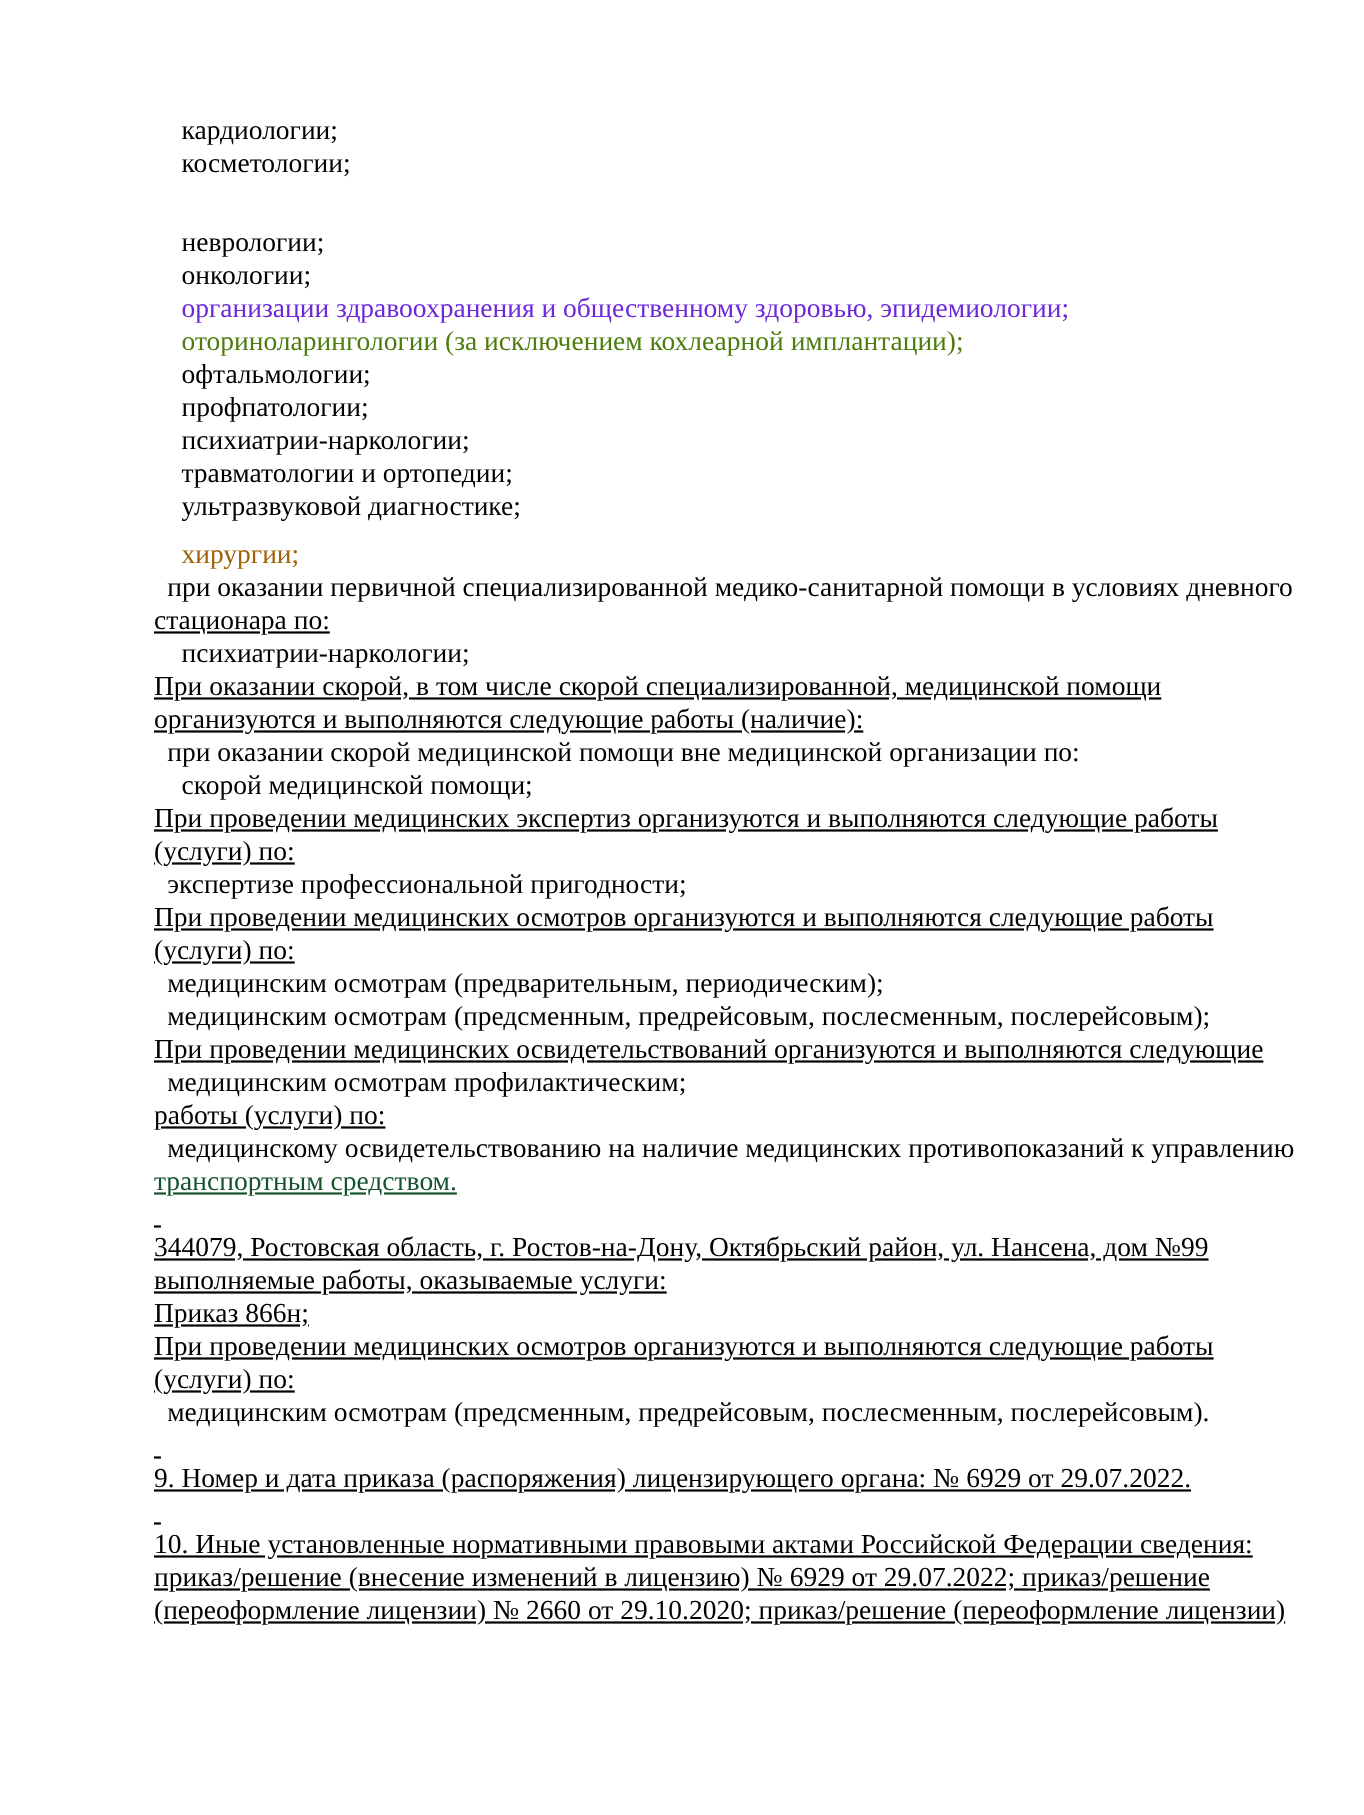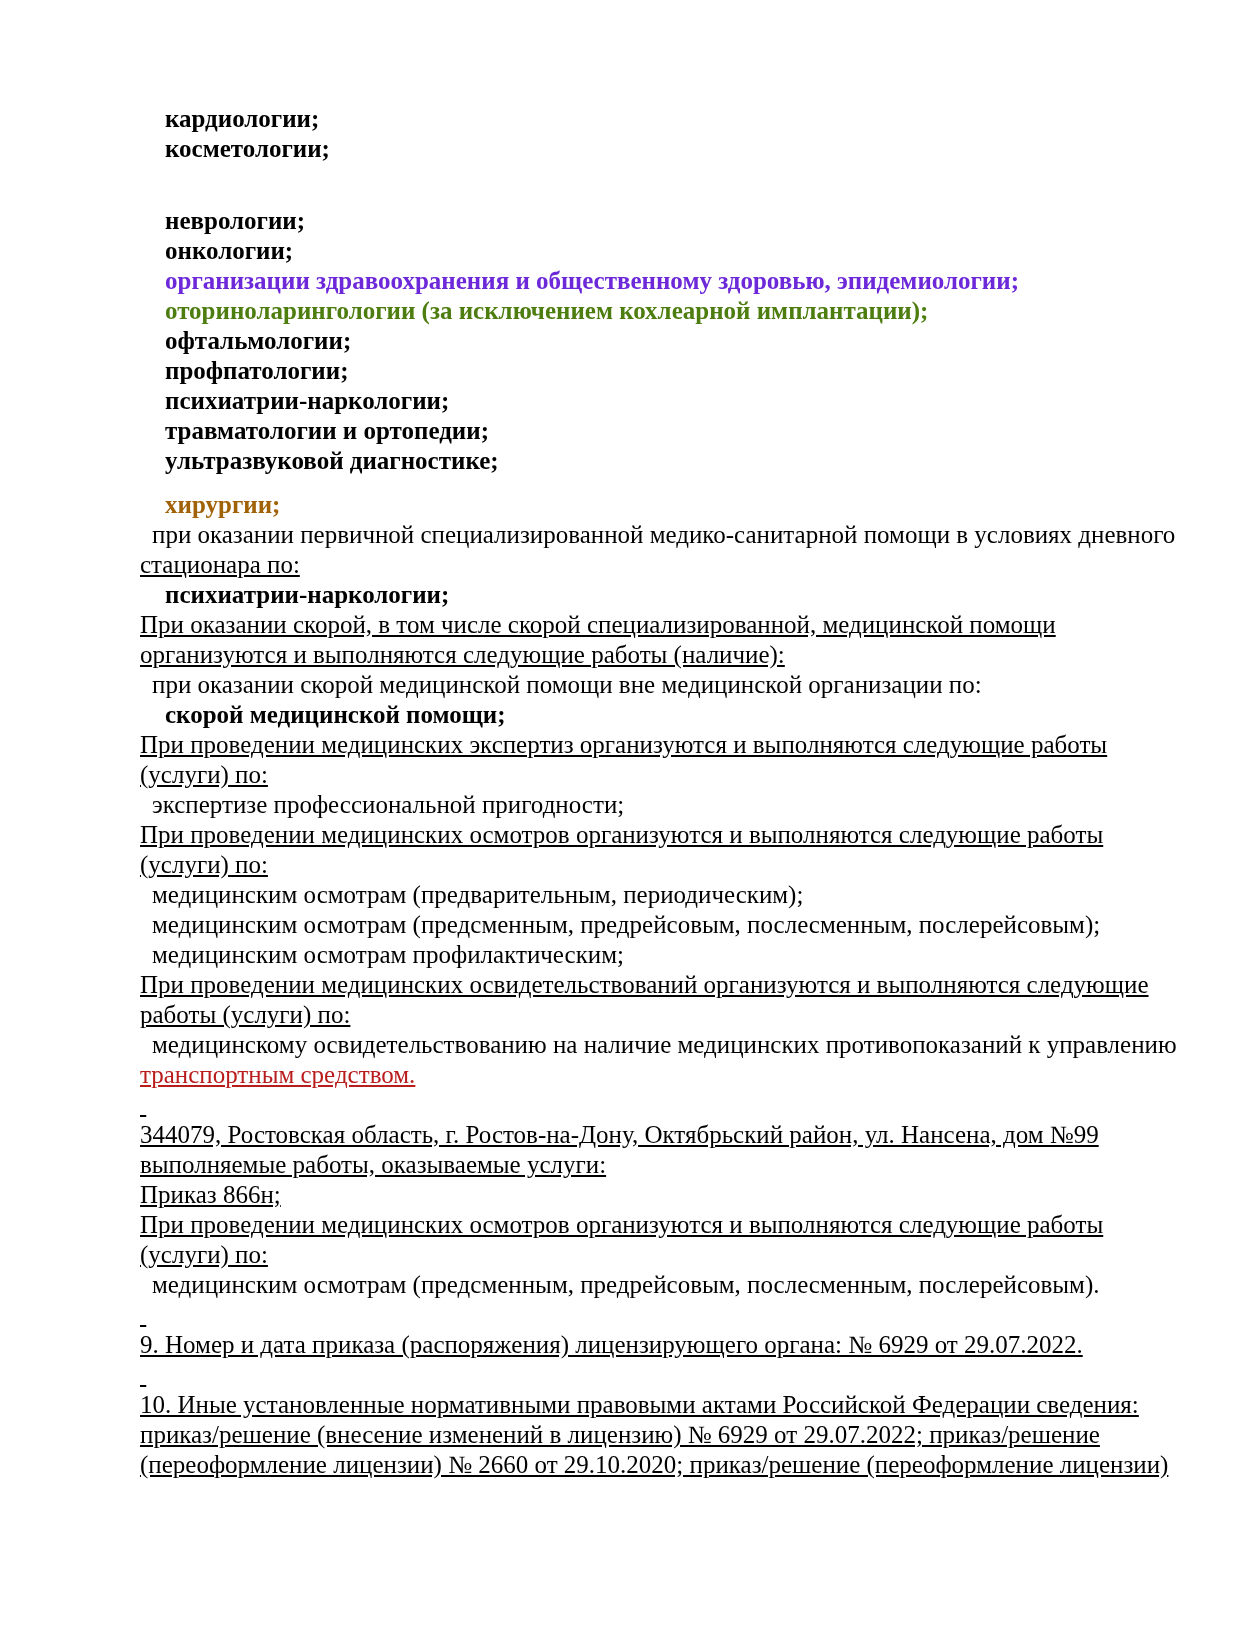--- a/index.html
+++ b/index.html
@@ -22,21 +22,21 @@
   .line {
     font-family: "Liberation Serif", "DejaVu Serif", serif;
     font-size: 25px;
     line-height: 30px;
     color: #000000;
     white-space: pre;
     letter-spacing: 0px;
   }
   .indent-0 { padding-left: 0; text-decoration: underline; }
   .indent-1 { padding-left: 12px; }
-  .indent-2 { padding-left: 25px; font-weight: bold; }
+  .indent-2 { padding-left: 25px; }
   .blank { min-height: 30px; }
 </style>
 </head>
 <body>
 
 <div class="page">
   <div class="doc-body">
       <div class="line indent-2" style="color: rgb(0, 0, 0);">кардиологии;</div>
       <div class="line indent-2" style="color: rgb(0, 0, 0);">косметологии;</div>
       <div class="line indent-2" style="color: rgb(0, 0, 0); margin-top: 42px;">неврологии;</div>
@@ -56,25 +56,25 @@
       <div class="line indent-0" style="color: rgb(0, 0, 0);">организуются и выполняются следующие работы (наличие):</div>
       <div class="line indent-1" style="color: rgb(0, 0, 0);">при оказании скорой медицинской помощи вне медицинской организации по:</div>
       <div class="line indent-2" style="color: rgb(0, 0, 0);">скорой медицинской помощи;</div>
       <div class="line indent-0" style="color: rgb(0, 0, 0);">При проведении медицинских экспертиз организуются и выполняются следующие работы</div>
       <div class="line indent-0" style="color: rgb(0, 0, 0);">(услуги) по:</div>
       <div class="line indent-1" style="color: rgb(0, 0, 0);">экспертизе профессиональной пригодности;</div>
       <div class="line indent-0" style="color: rgb(0, 0, 0);">При проведении медицинских осмотров организуются и выполняются следующие работы</div>
       <div class="line indent-0" style="color: rgb(0, 0, 0);">(услуги) по:</div>
       <div class="line indent-1" style="color: rgb(0, 0, 0);">медицинским осмотрам (предварительным, периодическим);</div>
       <div class="line indent-1" style="color: rgb(0, 0, 0);">медицинским осмотрам (предсменным, предрейсовым, послесменным, послерейсовым);</div>
+      <div class="line indent-0" style="color: rgb(0, 0, 0);">При проведении медицинских освидетельствований организуются и выполняются следующие</div>
       <div class="line indent-1" style="color: rgb(0, 0, 0);">медицинским осмотрам профилактическим;</div>
-      <div class="line indent-0" style="color: rgb(0, 0, 0);">При проведении медицинских освидетельствований организуются и выполняются следующие</div>
       <div class="line indent-0" style="color: rgb(0, 0, 0);">работы (услуги) по:</div>
       <div class="line indent-1" style="color: rgb(0, 0, 0);">медицинскому освидетельствованию на наличие медицинских противопоказаний к управлению</div>
-      <div class="line indent-0" style="color: #b91c1c;">транспортным средством.</div>
+      <div class="line indent-0" style="color: #14532d;">транспортным средством.</div>
       <div class="line indent-0 blank" style="color: rgb(0, 0, 0);">&nbsp;</div>
       <div class="line indent-0" style="color: rgb(0, 0, 0);">344079, Ростовская область, г. Ростов-на-Дону, Октябрьский район, ул. Нансена, дом №99</div>
       <div class="line indent-0" style="color: rgb(0, 0, 0);">выполняемые работы, оказываемые услуги:</div>
       <div class="line indent-0" style="color: rgb(0, 0, 0);">Приказ 866н;</div>
       <div class="line indent-0" style="color: rgb(0, 0, 0);">При проведении медицинских осмотров организуются и выполняются следующие работы</div>
       <div class="line indent-0" style="color: rgb(0, 0, 0);">(услуги) по:</div>
       <div class="line indent-1" style="color: rgb(0, 0, 0);">медицинским осмотрам (предсменным, предрейсовым, послесменным, послерейсовым).</div>
       <div class="line indent-0 blank" style="color: rgb(0, 0, 0);">&nbsp;</div>
       <div class="line indent-0" style="color: rgb(0, 0, 0);">9. Номер и дата приказа (распоряжения) лицензирующего органа: № 6929 от 29.07.2022.</div>
       <div class="line indent-0 blank" style="color: rgb(0, 0, 0);">&nbsp;</div>

